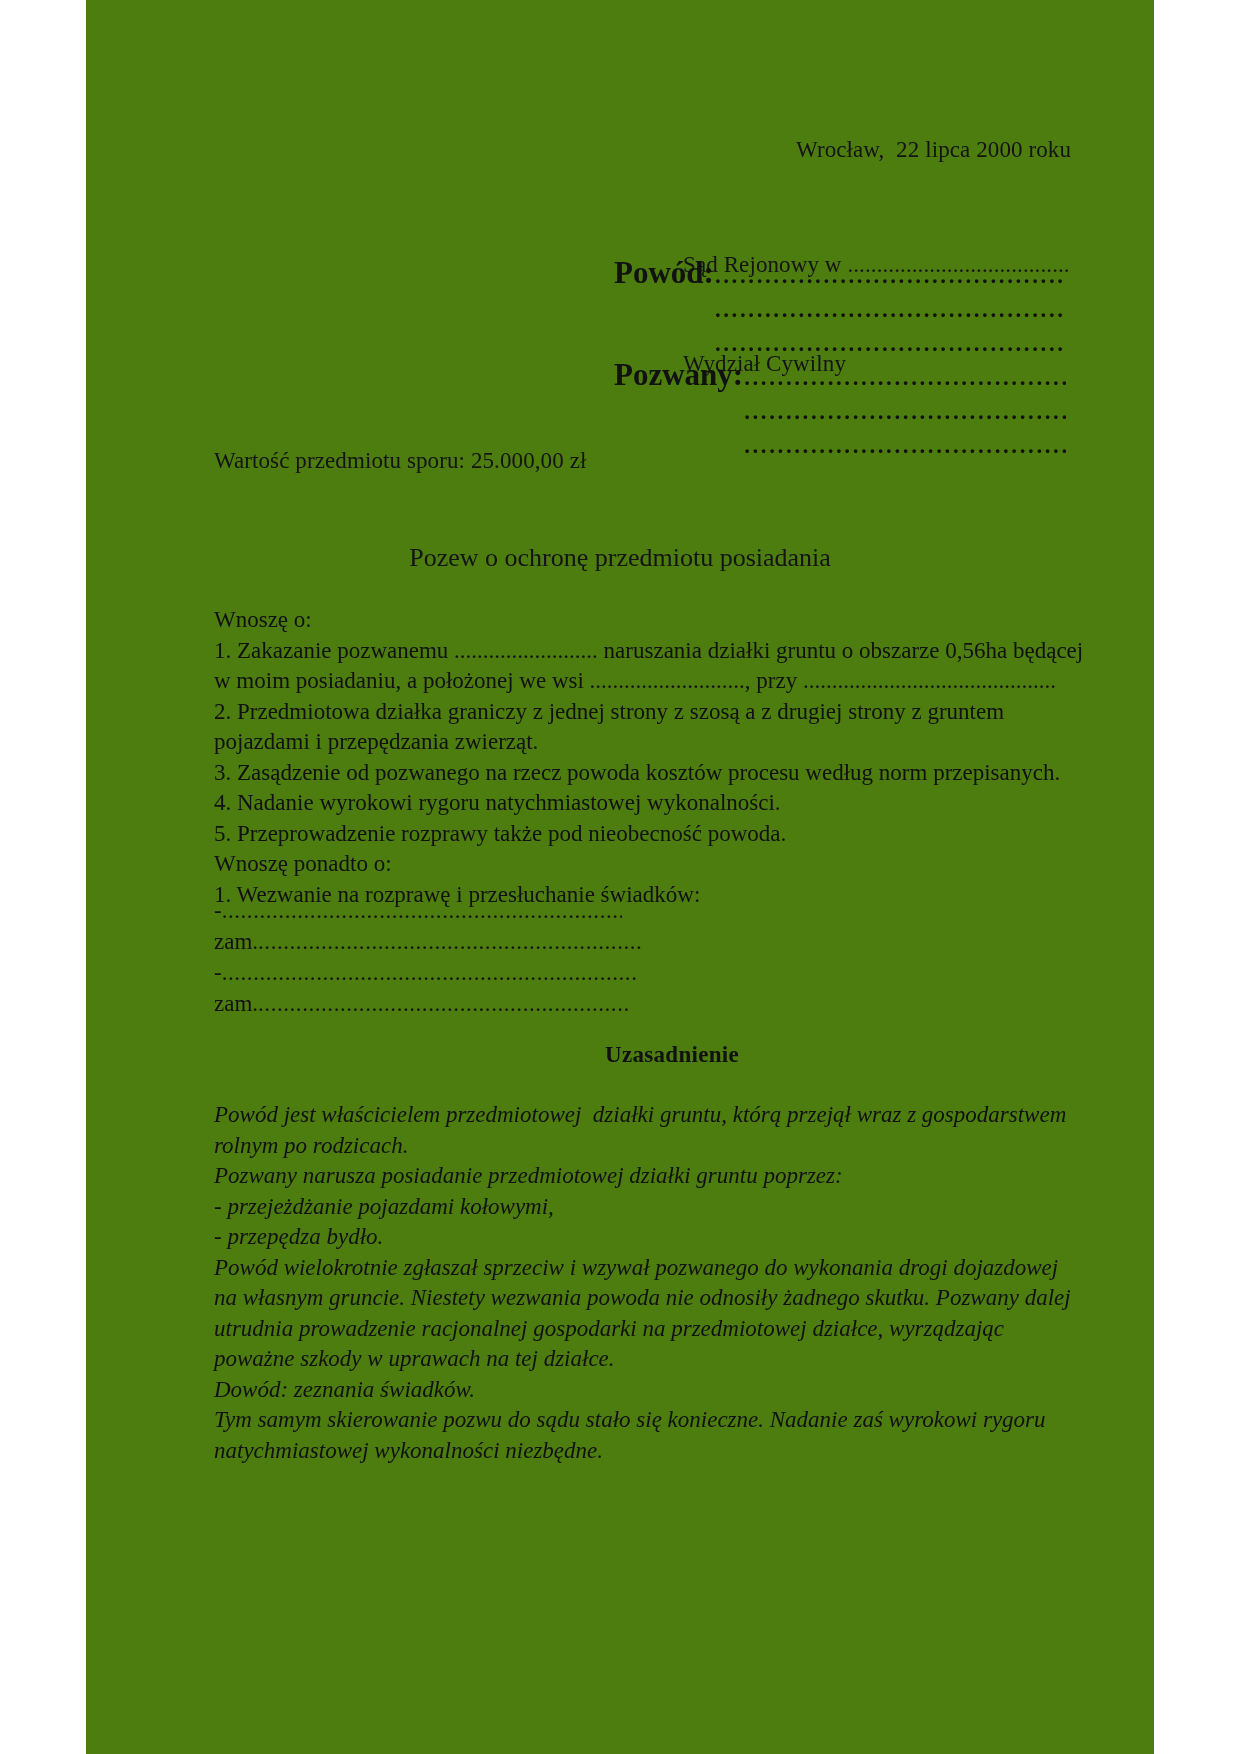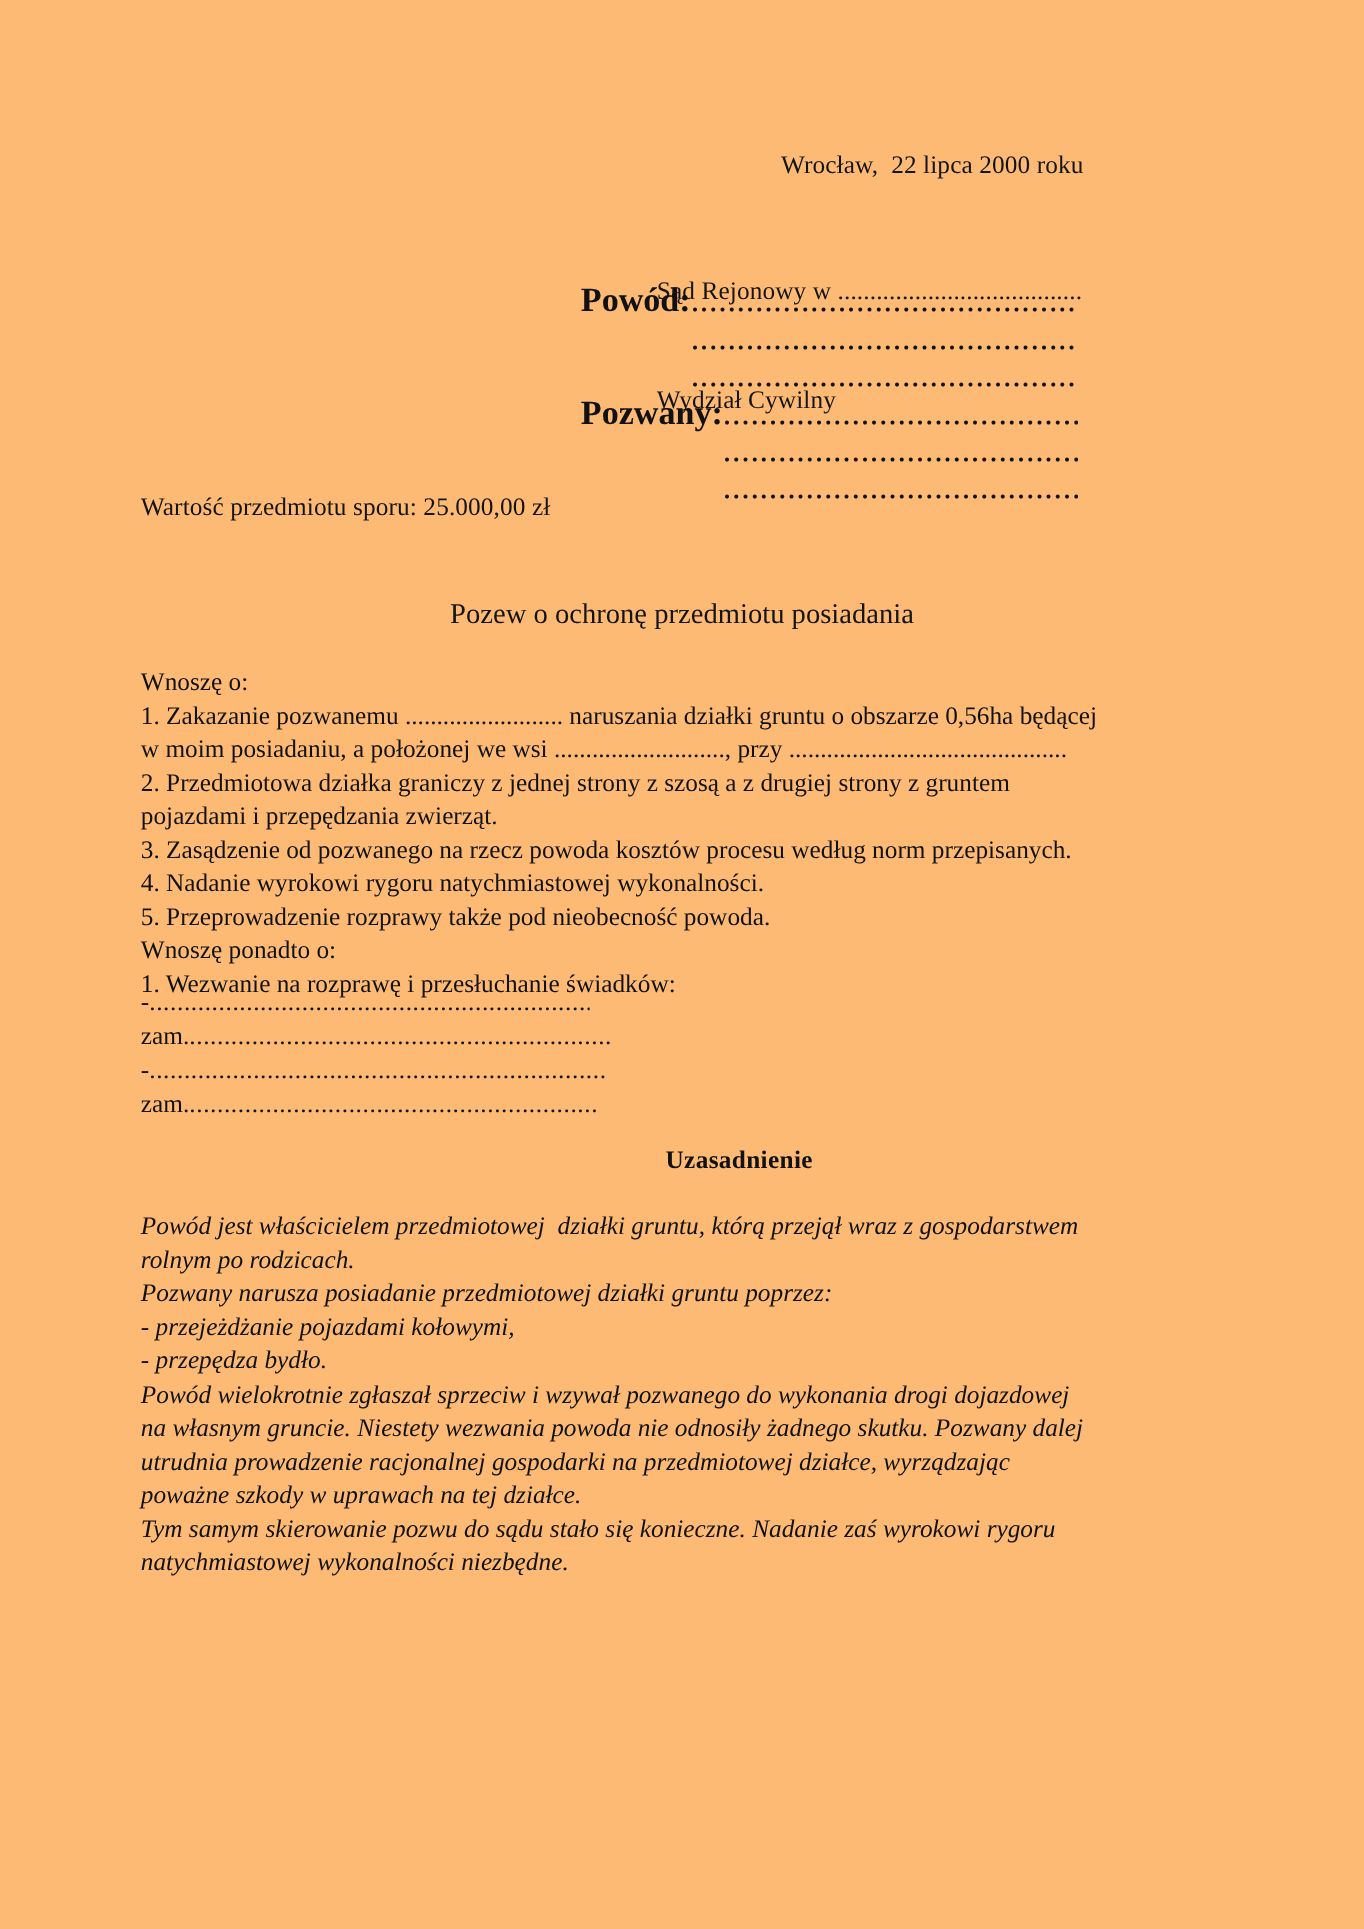--- a/index.html
+++ b/index.html
@@ -7,24 +7,24 @@
     margin: 0;
     padding: 0;
     background: #ffffff;
   }
   body {
     font-family: "Liberation Serif", "DejaVu Serif", serif;
     color: #111111;
   }
   .page {
     position: relative;
-    width: 1240px;
+    width: 1068px;
     height: 1754px;
     margin: 0 auto;
-    background: #fdba74;
+    background: #4d7c0f;
     overflow: hidden;
     box-sizing: border-box;
   }
 
   
   .tx {
     position: absolute;
     font-size: 23px;
     line-height: 33px;
     letter-spacing: 0.1px;
@@ -231,17 +231,18 @@
   <div class="reason-block">
     <span class="ln">Powód jest właścicielem przedmiotowej  działki gruntu, którą przejął wraz z gospodarstwem</span>
     <span class="ln">rolnym po rodzicach.</span>
     <span class="ln">Pozwany narusza posiadanie przedmiotowej działki gruntu poprzez:</span>
     <span class="ln">- przejeżdżanie pojazdami kołowymi,</span>
     <span class="ln">- przepędza bydło.</span>
     <span class="ln">Powód wielokrotnie zgłaszał sprzeciw i wzywał pozwanego do wykonania drogi dojazdowej</span>
     <span class="ln">na własnym gruncie. Niestety wezwania powoda nie odnosiły żadnego skutku. Pozwany dalej</span>
     <span class="ln">utrudnia prowadzenie racjonalnej gospodarki na przedmiotowej działce, wyrządzając</span>
     <span class="ln">poważne szkody w uprawach na tej działce.</span>
+    <span class="ln">Dowód: zeznania świadków.</span>
     <span class="ln">Tym samym skierowanie pozwu do sądu stało się konieczne. Nadanie zaś wyrokowi rygoru</span>
     <span class="ln">natychmiastowej wykonalności niezbędne.</span>
   </div>
 
 </div>
 
 </body></html>

